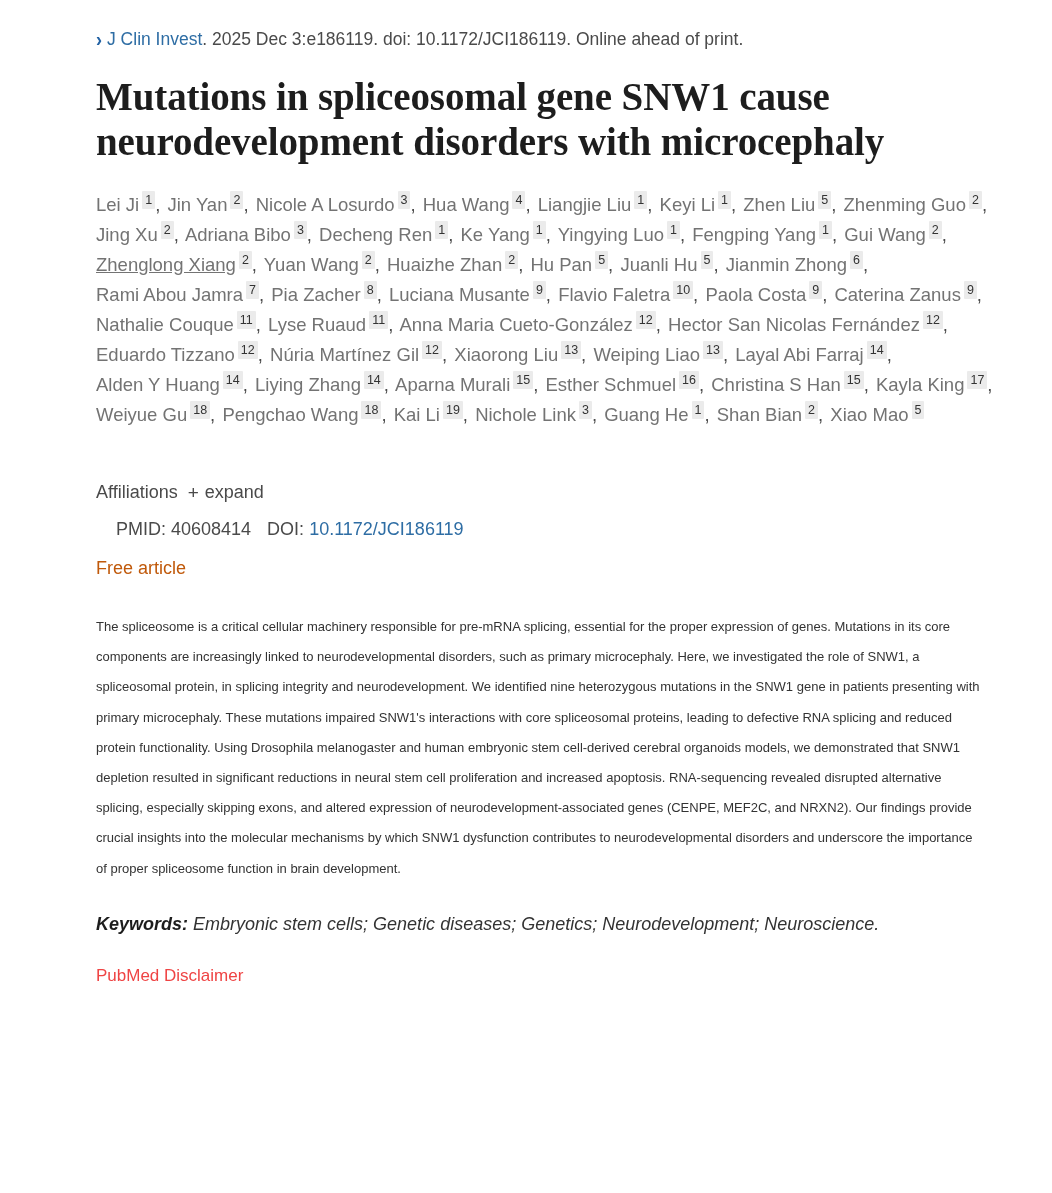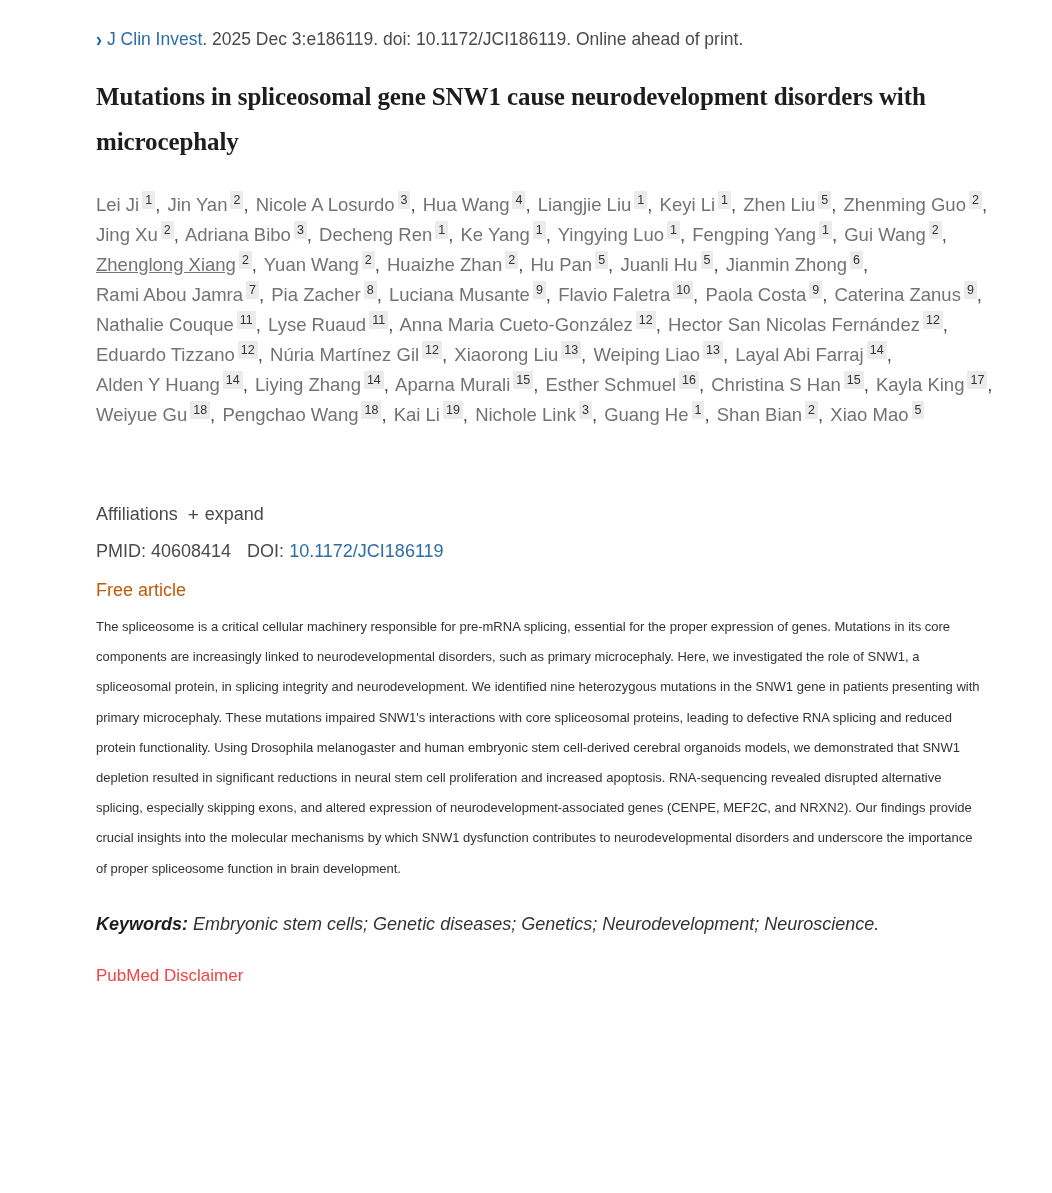--- a/index.html
+++ b/index.html
@@ -52,21 +52,21 @@
 
   
   .title {
     position: absolute;
     left: 96px;
     top: 74px;
     width: 850px;
     margin: 0;
     font-family: "Liberation Serif", serif;
     font-weight: 700;
-    font-size: 25px;
+    font-size: 39px;
     line-height: 45px;
     color: #1d1d1d;
     letter-spacing: -0.1px;
   }
 
   
   .authors {
     position: absolute;
     left: 96px;
     top: 190px;
@@ -98,21 +98,21 @@
   }
   .comma {
     color: #4a4a4a;
     margin-right: 2px;
   }
 
   
   .meta-block {
     position: absolute;
     left: 96px;
-    top: 500px;
+    top: 478px;
     width: 880px;
   }
   .affiliations-row {
     font-size: 18px;
     line-height: 28px;
     color: #4a4a4a;
   }
   .expand-toggle {
     display: inline-block;
     margin-left: 10px;
@@ -126,20 +126,21 @@
     font-weight: 400;
     color: #4a4a4a;
     margin-right: 6px;
     vertical-align: -1px;
   }
   .ids-row {
     margin-top: 9px;
     font-size: 18px;
     line-height: 26px;
     color: #4a4a4a;
+    margin-left: 20px;
   }
   .pmid { margin-right: 16px; }
   .doi-link {
     color: #2e6da4;
     text-decoration: none;
     cursor: pointer;
   }
   .free-article {
     margin-top: 14px;
     font-size: 18px;

